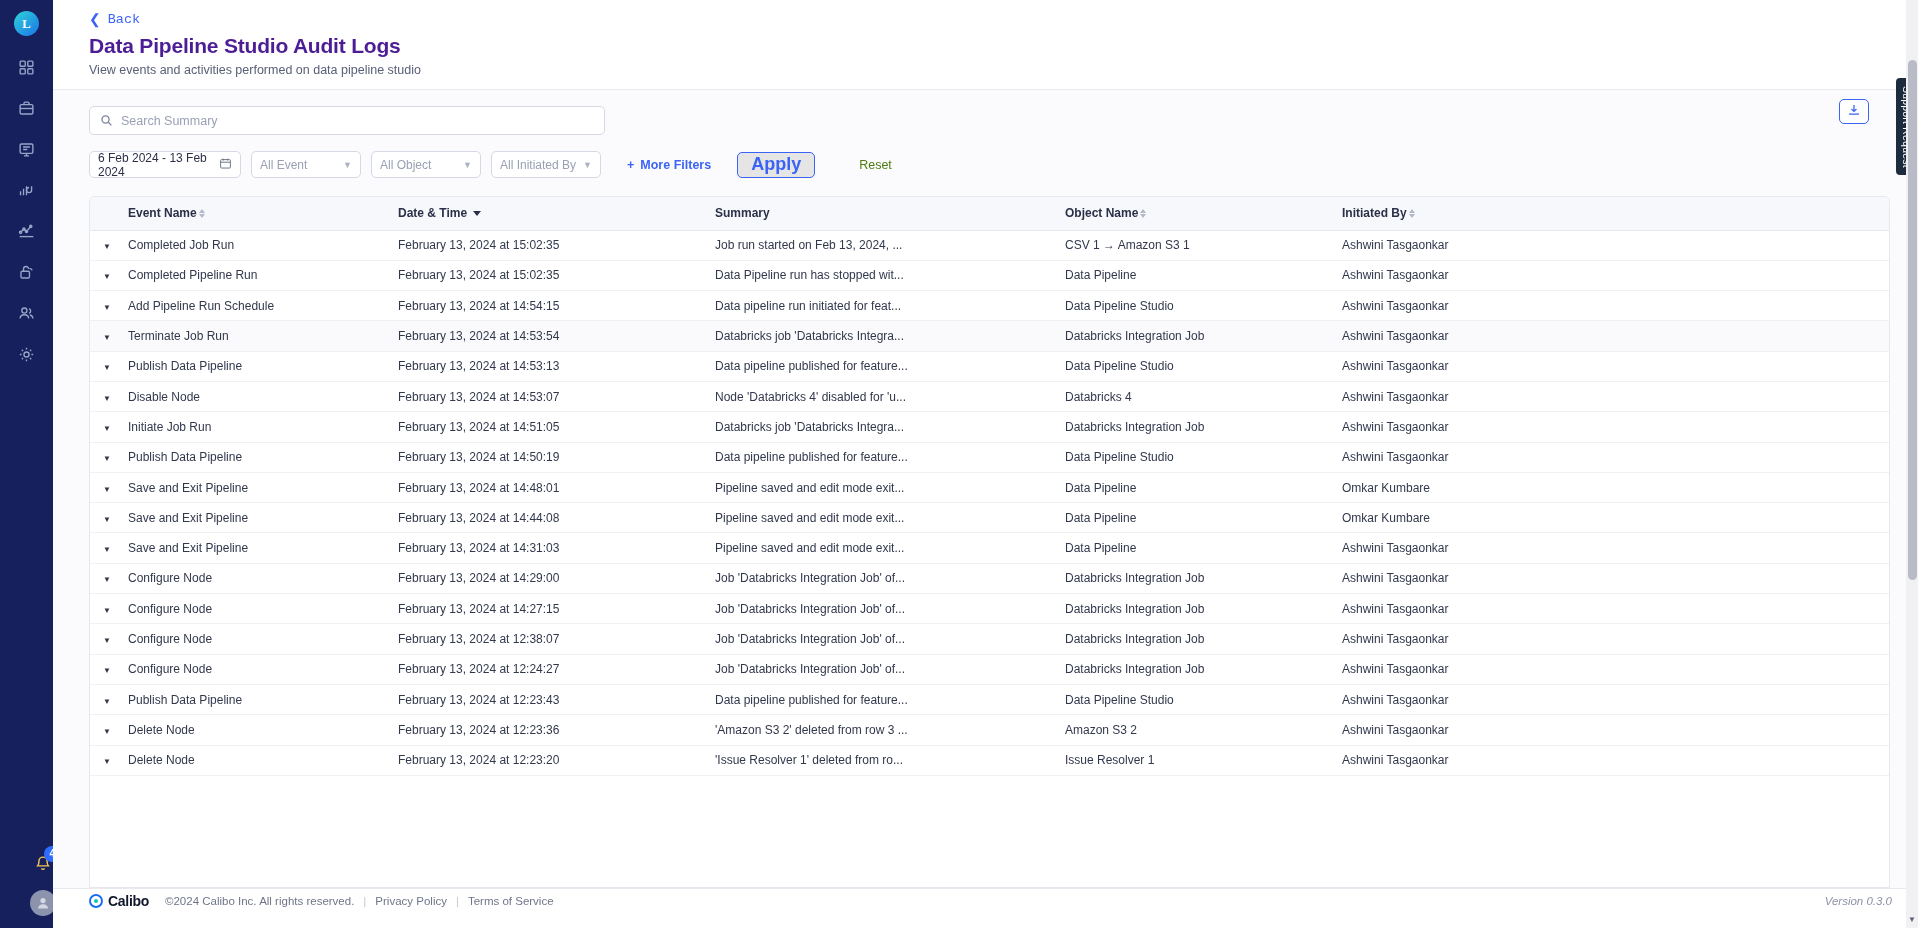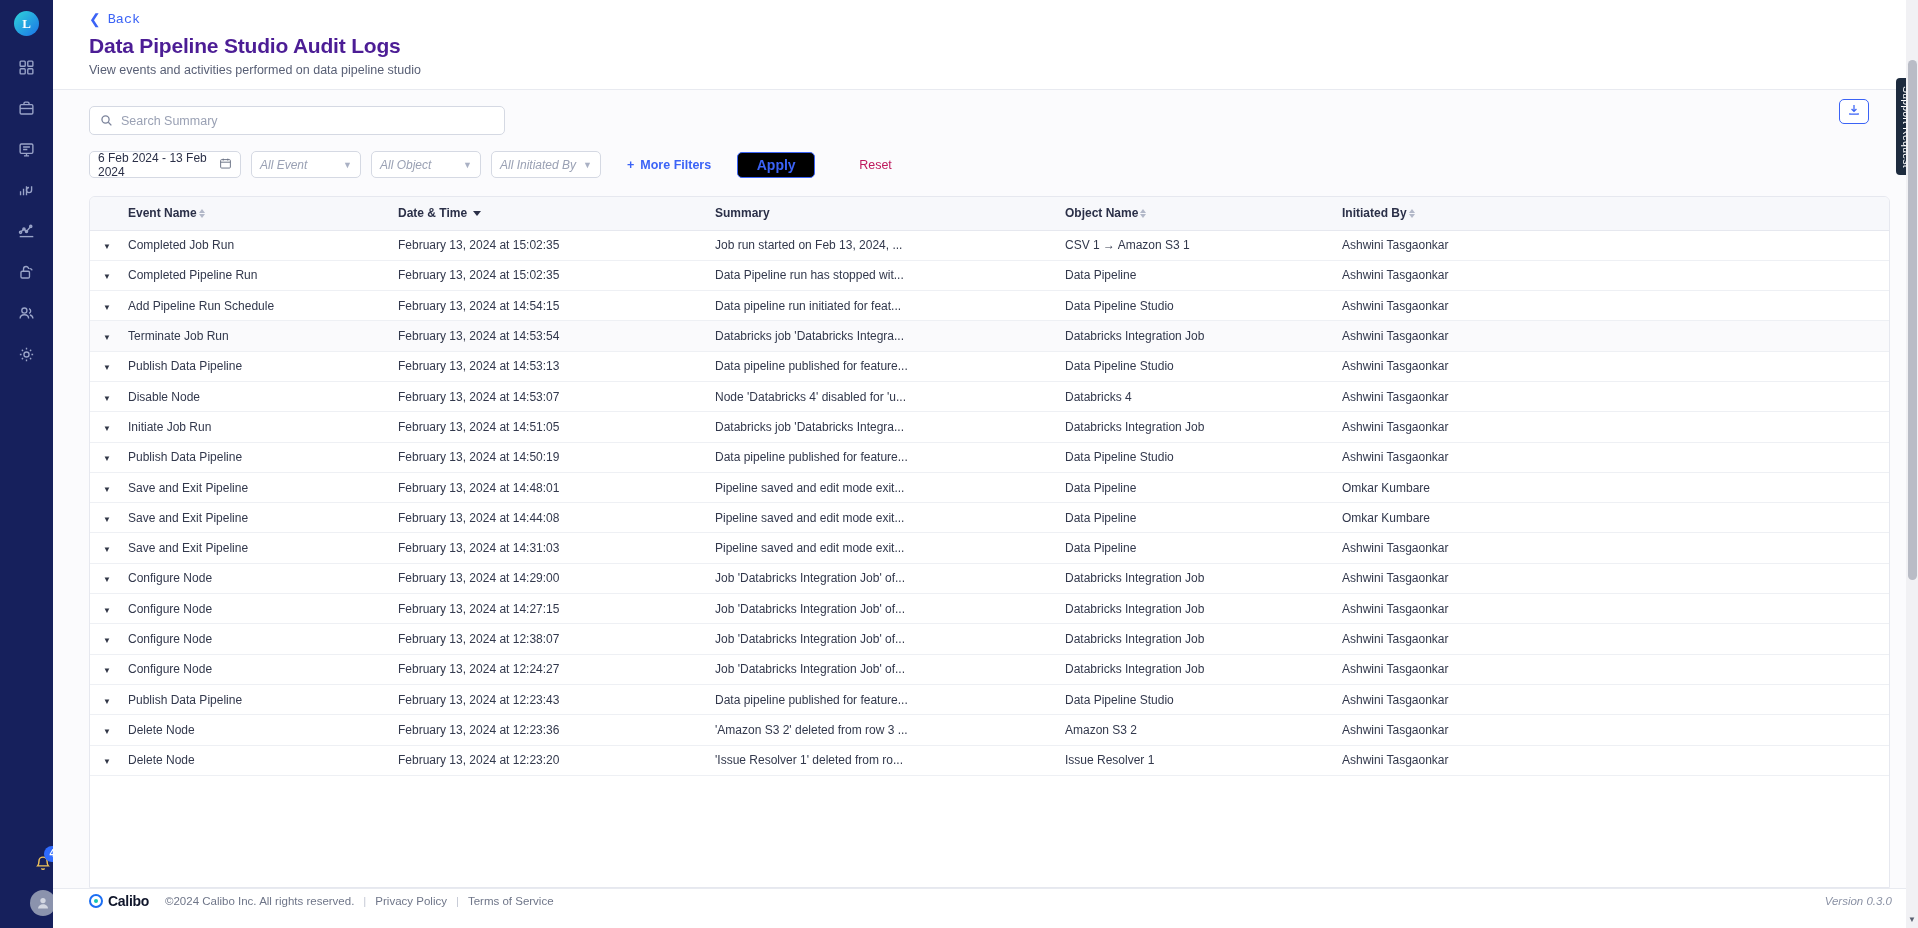--- a/index.html
+++ b/index.html
@@ -60,51 +60,51 @@
   }
   .backrow { display:flex; align-items:center; gap:7px; cursor:pointer; height: 22px;}
   .backrow .chev { color:#3b63f6; font-size: 14px; line-height:1; }
   .backrow .blabel { color:#3b63f6; font-size: 13.5px; font-family: Liberation Mono, monospace; }
   .ptitle { font-size: 21px; font-weight: bold; color: #4c1d95; margin-top: 4px; letter-spacing: -0.2px;}
   .psub { font-size: 12.5px; color:#585f75; margin-top: 5px; }
 
   .filterzone { padding: 16px 0 0 0; background:#fbfbfd; }
   .searchrow { padding-left: 36px; display:flex; align-items:center; }
   .searchbox {
-    width: 416px; height: 29px;
+    width: 516px; height: 29px;
     border:1px solid #d5d9e3; border-radius:5px; background:#fff;
     display:flex; align-items:center; gap: 8px; padding: 0 10px;
   }
   .searchbox .sicon { color:#7b839b; display:flex; }
   .searchbox input {
     border:none; outline:none; font-size:12.5px; color:#333; width:100%;
     font-family:"Liberation Sans", sans-serif; background:transparent;
   }
   .searchbox input::placeholder { color:#9aa1b4; }
 
   .filtrow { padding-left: 36px; margin-top: 16px; display:flex; align-items:center; gap: 10px; }
   .ctl {
     height: 27px; border:1px solid #d5d9e3; border-radius:5px; background:#fff;
     display:flex; align-items:center; justify-content:space-between;
     font-size: 12px; color:#3d4458; padding: 0 8px; cursor:pointer;
   }
   .ctl.daterange { width: 152px; color:#2b3048; }
-  .ctl.sel { width: 110px; color:#9aa1b4;font-style:italic; }
+  .ctl.sel { width: 110px; color:#9aa1b4; }
   .ctl .caret { color:#aab1c4; font-size:9px; margin-left:6px;}
   .morefilters {
     display:flex; align-items:center; gap:6px; color:#3b63f6; font-size:12.5px;
     font-weight:600; cursor:pointer; margin-left: 16px;
   }
   .applybtn {
     height: 26px; min-width: 78px; border:1.4px solid #3b63f6; border-radius:5px;
-    background:#000000; color:#3b63f6; font-size:14px; font-weight:600;
+    background:#e5e5e5; color:#3b63f6; font-size:18px; font-weight:600;
     display:flex; align-items:center; justify-content:center; cursor:pointer;
     margin-left: 16px;
   }
-  .resetbtn { color:#be185d; font-size:12.5px; cursor:pointer; margin-left: 34px; }
+  .resetbtn { color:#4d7c0f; font-size:12.5px; cursor:pointer; margin-left: 34px; }
 
   .dlbtn {
     position:absolute; top: 99px; right: 49px;
     width: 30px; height: 25px; border:1.3px solid #3b63f6; border-radius:5px;
     background:#fff; display:flex; align-items:center; justify-content:center;
     cursor:pointer; color:#3b63f6;
   }
 
   
   .tablewrap {

